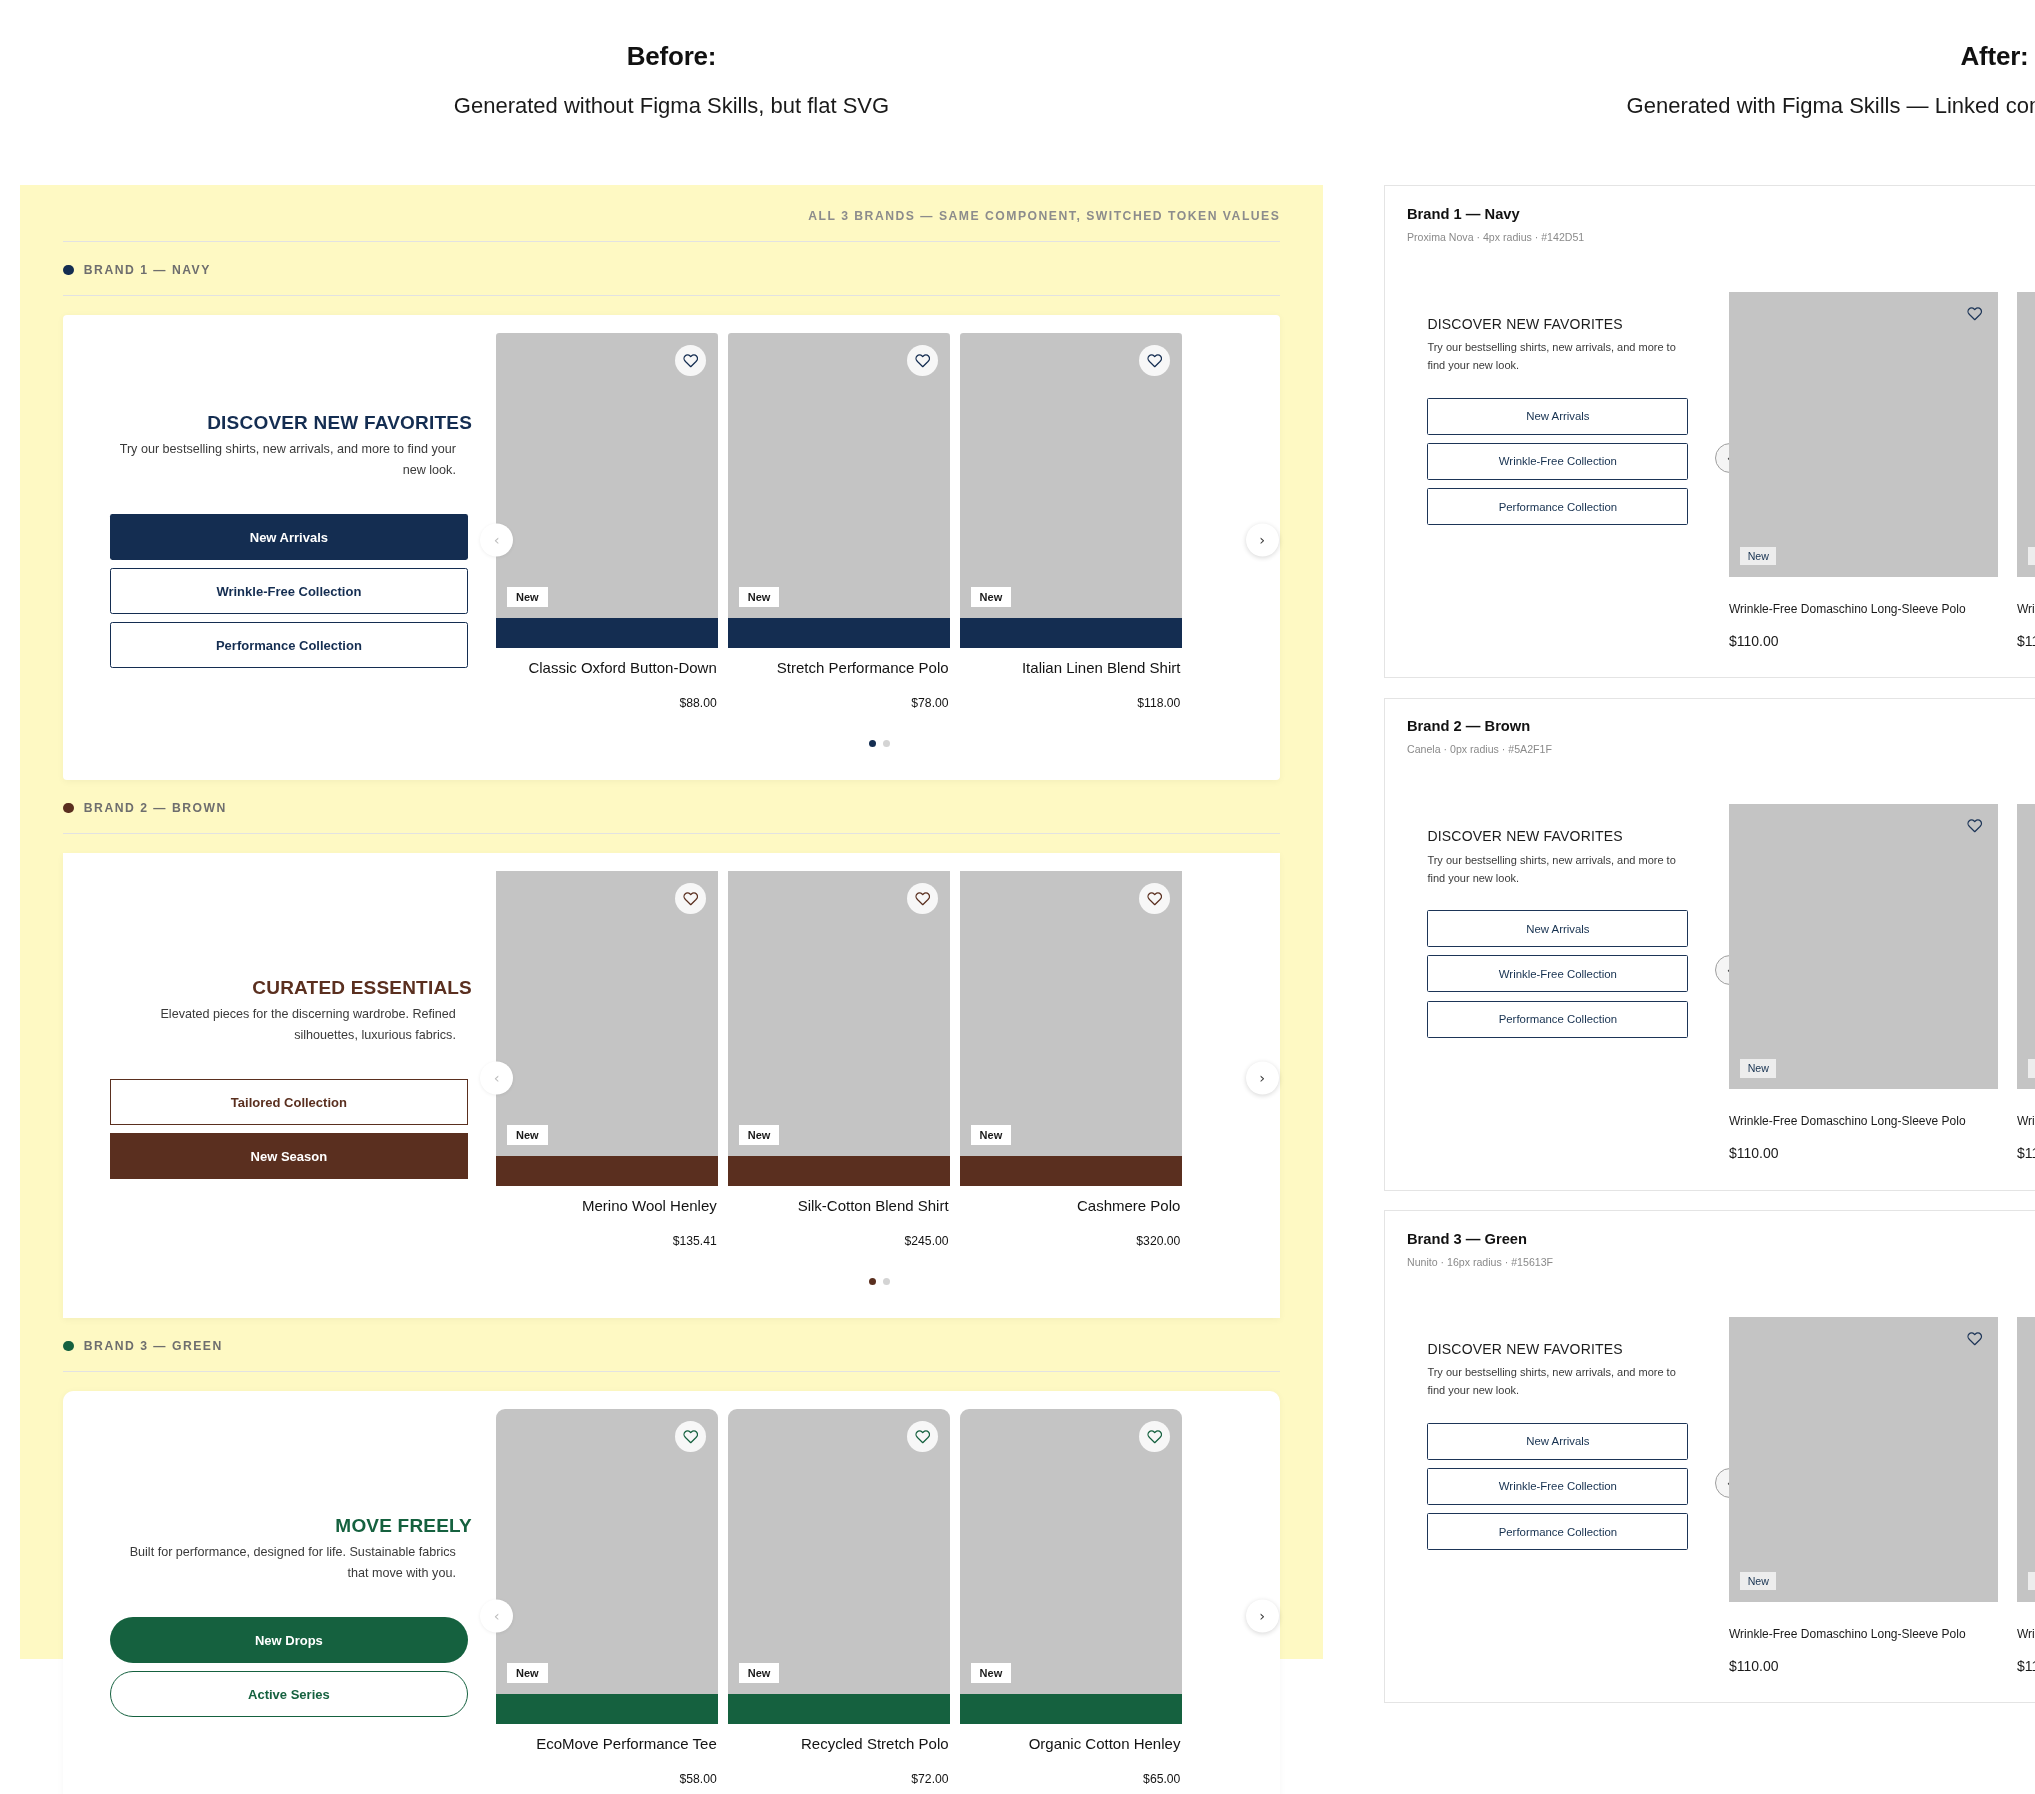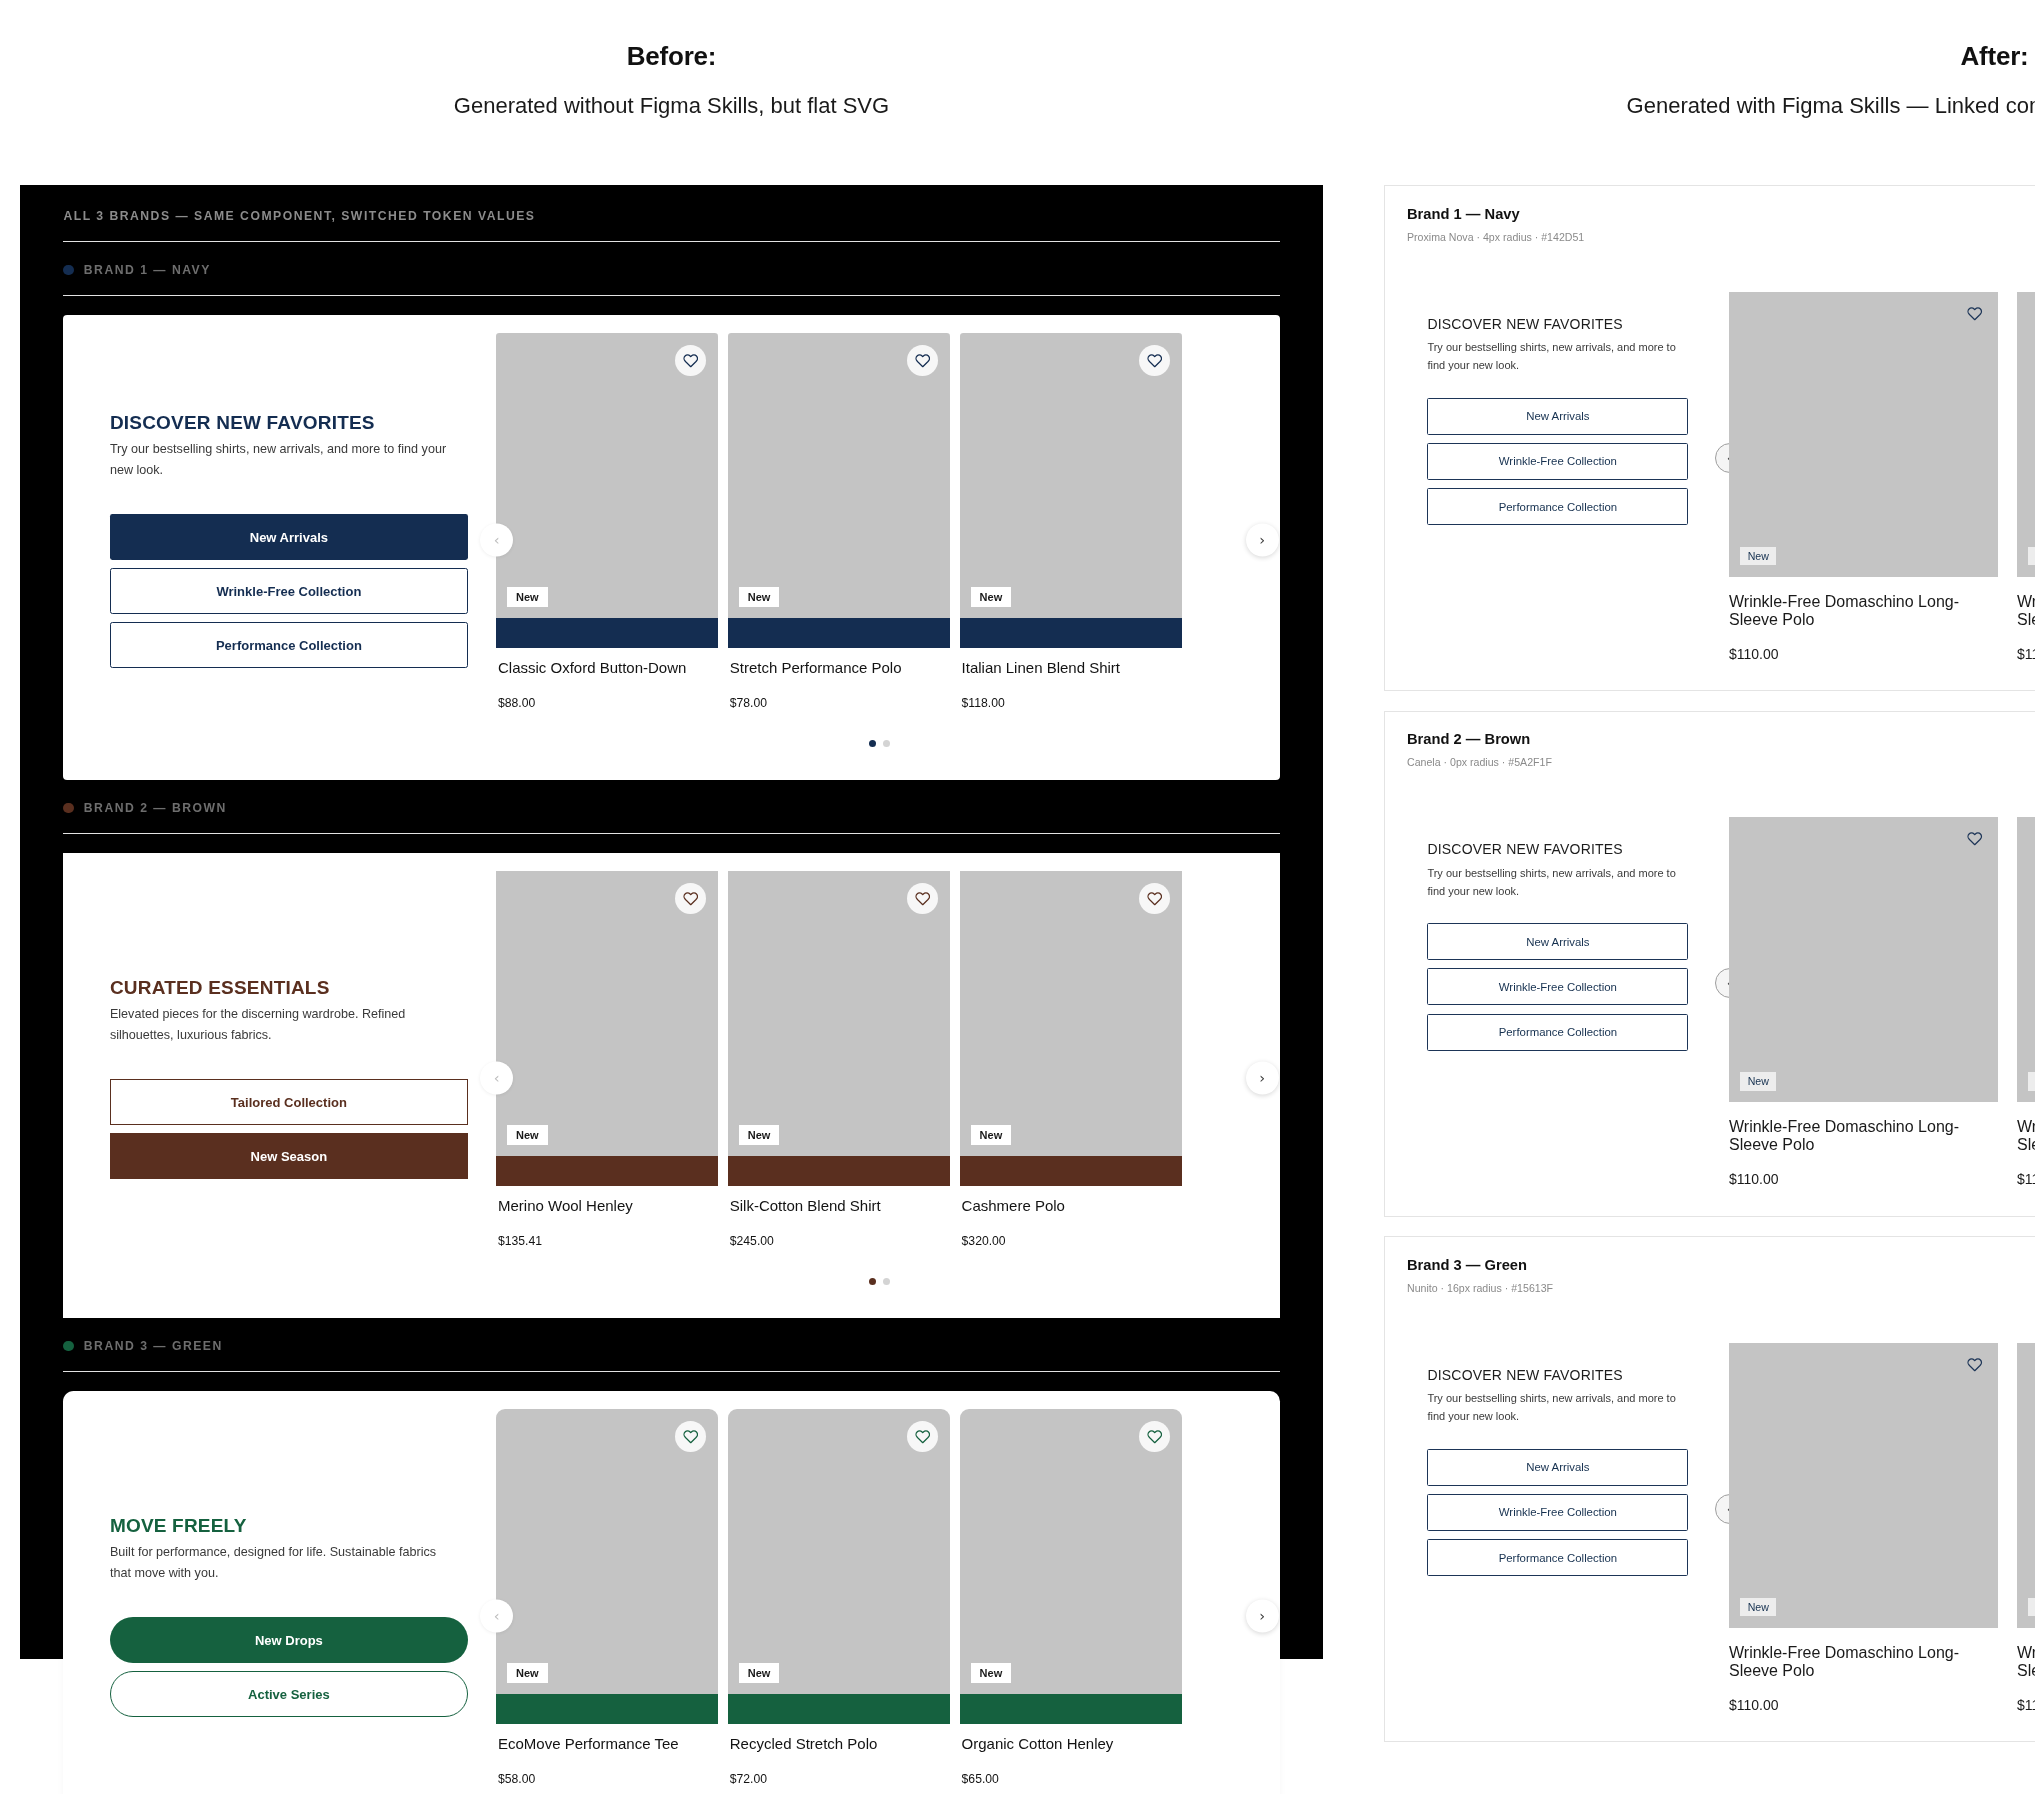--- a/index.html
+++ b/index.html
@@ -19,21 +19,22 @@
   .col-head .sub {
     font-size: 22px; font-weight: 400; color: #1a1a1a; margin-top: 21px;
   }
   #head-before { left: 0; top: 41px; width: 1343px; }
   #head-after  { left: 1323px; top: 41px; width: 1343px; }
 
   
   #before-panel {
     position: absolute; left: 20.4px; top: 185px;
     width: 1303px; height: 1474px;
-    background: #000000;
+    background: #fef9c3;
+    text-align: right;
   }
   .bp-inner { padding: 24.4px 43px 0 43px; }
   .eyebrow {
     font-size: 12.2px; font-weight: 700; color: #8c8c8c;
     letter-spacing: 1.5px; text-transform: uppercase;
     padding-bottom: 18px;
   }
   .rule { height: 0.8px; background: #e2e2e2; width: 100%; }
 
   .brand-tag {
@@ -152,21 +153,21 @@
   }
   .a-right { flex: 1 1 auto; display: flex; gap: 19px; min-width: 0; }
   .a-pcard { width: 269px; flex: 0 0 269px; }
   .a-pimg { position: relative; height: 285px; background: #c4c4c4; }
   .a-pimg .a-heart { position: absolute; right: 15.5px; top: 14px; }
   .a-pimg .a-newbadge {
     position: absolute; left: 11.4px; bottom: 11.4px;
     background: #ededed; padding: 3.3px 7.3px;
     font-size: 10.6px; color: #15304f;
   }
-  .a-pname { font-size: 16px; color: #1a1a1a; margin-top: 16px; }
+  .a-pname { font-size: 12px; color: #1a1a1a; margin-top: 25px; }
   .a-pprice { font-size: 14px; color: #1a1a1a; margin-top: 17px; }
 </style>
 </head>
 <body>
 
 <div class="page">
 
   <div class="col-head" id="head-before">
     <div class="title">Before:</div>
     <div class="sub">Generated without Figma Skills, but flat SVG</div>

